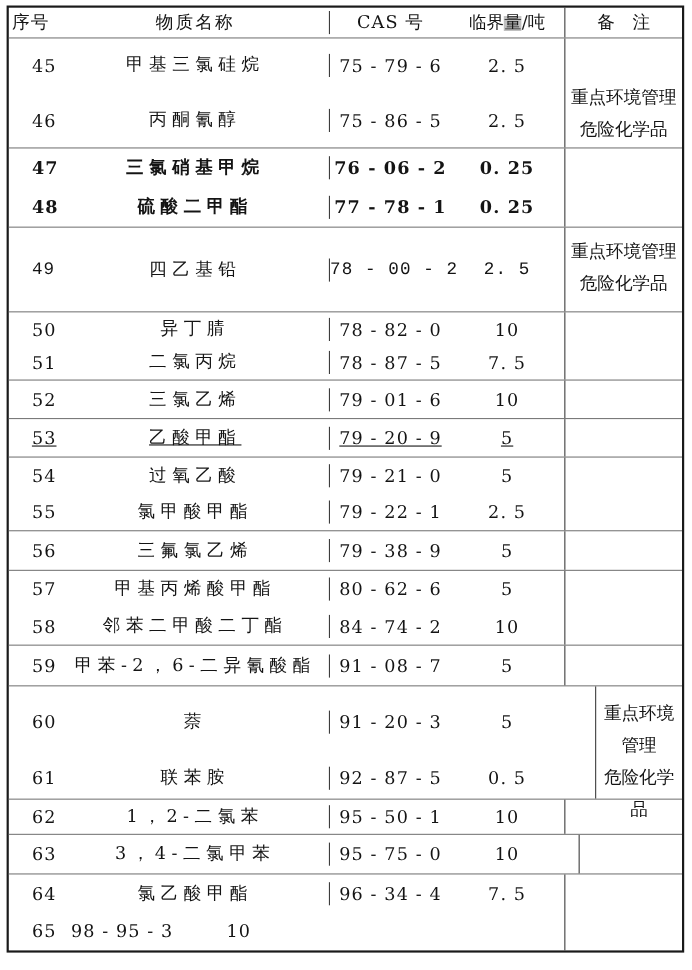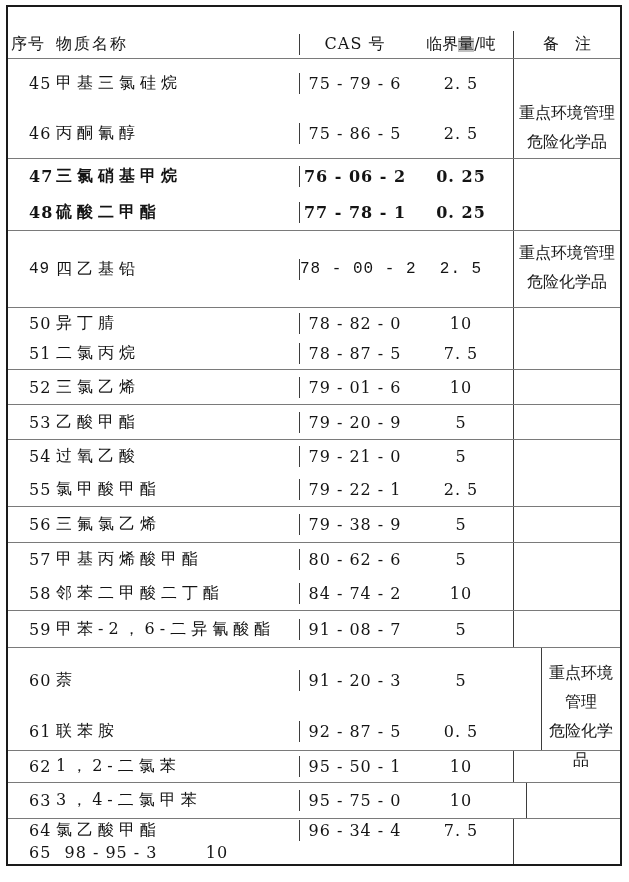--- a/index.html
+++ b/index.html
@@ -29,27 +29,27 @@
   }
   .grow {
     display: flex;
     flex: 0 0 auto;
     box-sizing: border-box;
     border-bottom: 1px solid #7a7a7a;
   }
   .grow:last-child { border-bottom: none; flex: 1 1 auto; }
 
   
-  .tbl > .grow:nth-child(1)  { height: 28px; margin-top: 24px; }
+  .tbl > .grow:nth-child(1)  { height: 28px; }
   .tbl > .grow:nth-child(2)  { height: 100px; }
   .tbl > .grow:nth-child(3)  { height: 72px; font-weight: bold; }
   .tbl > .grow:nth-child(4)  { height: 77px; font-family: Liberation Mono, monospace; }
   .tbl > .grow:nth-child(5)  { height: 62px; }
   .tbl > .grow:nth-child(6)  { height: 35px; }
-  .tbl > .grow:nth-child(7)  { height: 35px; }
+  .tbl > .grow:nth-child(7)  { height: 35px; text-decoration: underline; }
   .tbl > .grow:nth-child(8)  { height: 67px; }
   .tbl > .grow:nth-child(9)  { height: 36px; }
   .tbl > .grow:nth-child(10) { height: 68px; }
   .tbl > .grow:nth-child(11) { height: 37px; }
   .tbl > .grow:nth-child(12) { height: 103px; gap: 28px; }
   .tbl > .grow:nth-child(13) { height: 32px; }
   .tbl > .grow:nth-child(14) { height: 36px; gap: 13px; }
   .tbl > .grow:nth-child(15) { height: 67px; }
 
   .left-stack {
@@ -72,20 +72,21 @@
     flex: 0 0 48px;
     box-sizing: border-box;
     padding-left: 21px;
     letter-spacing: 1px;
   }
   .c-name {
     width: 244px;
     flex: 0 0 244px;
     box-sizing: border-box;
     border-right: 1px solid #3d3d3d;
+    text-align: center;
     letter-spacing: 5px;
     white-space: nowrap;
   }
   .c-cas {
     width: 110px;
     flex: 0 0 110px;
     text-align: center;
     letter-spacing: 1px;
     white-space: nowrap;
   }

